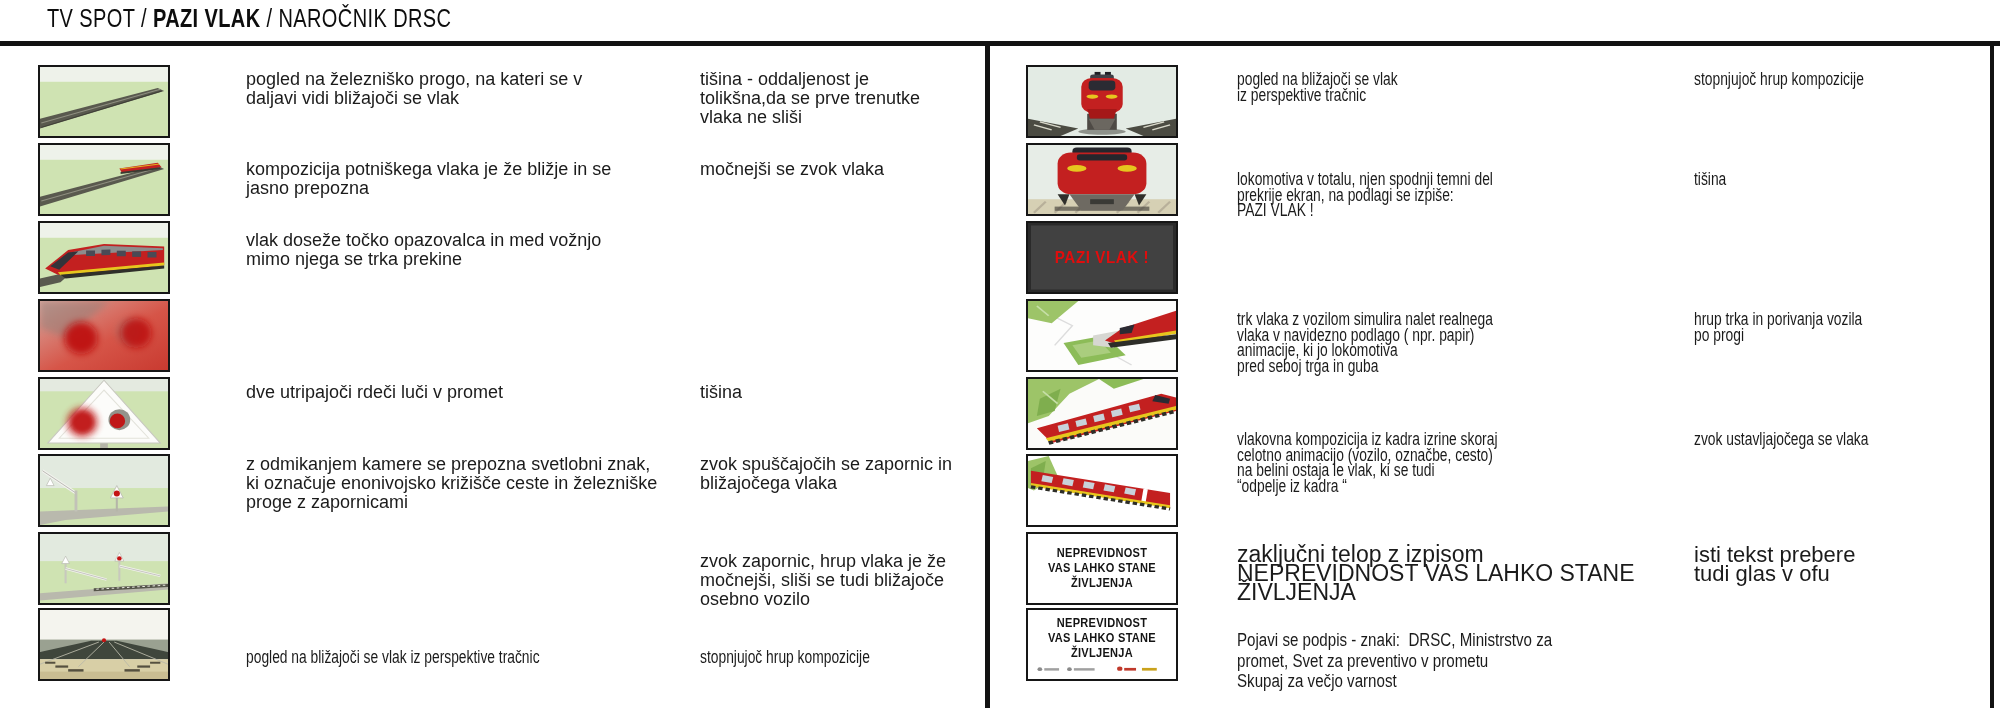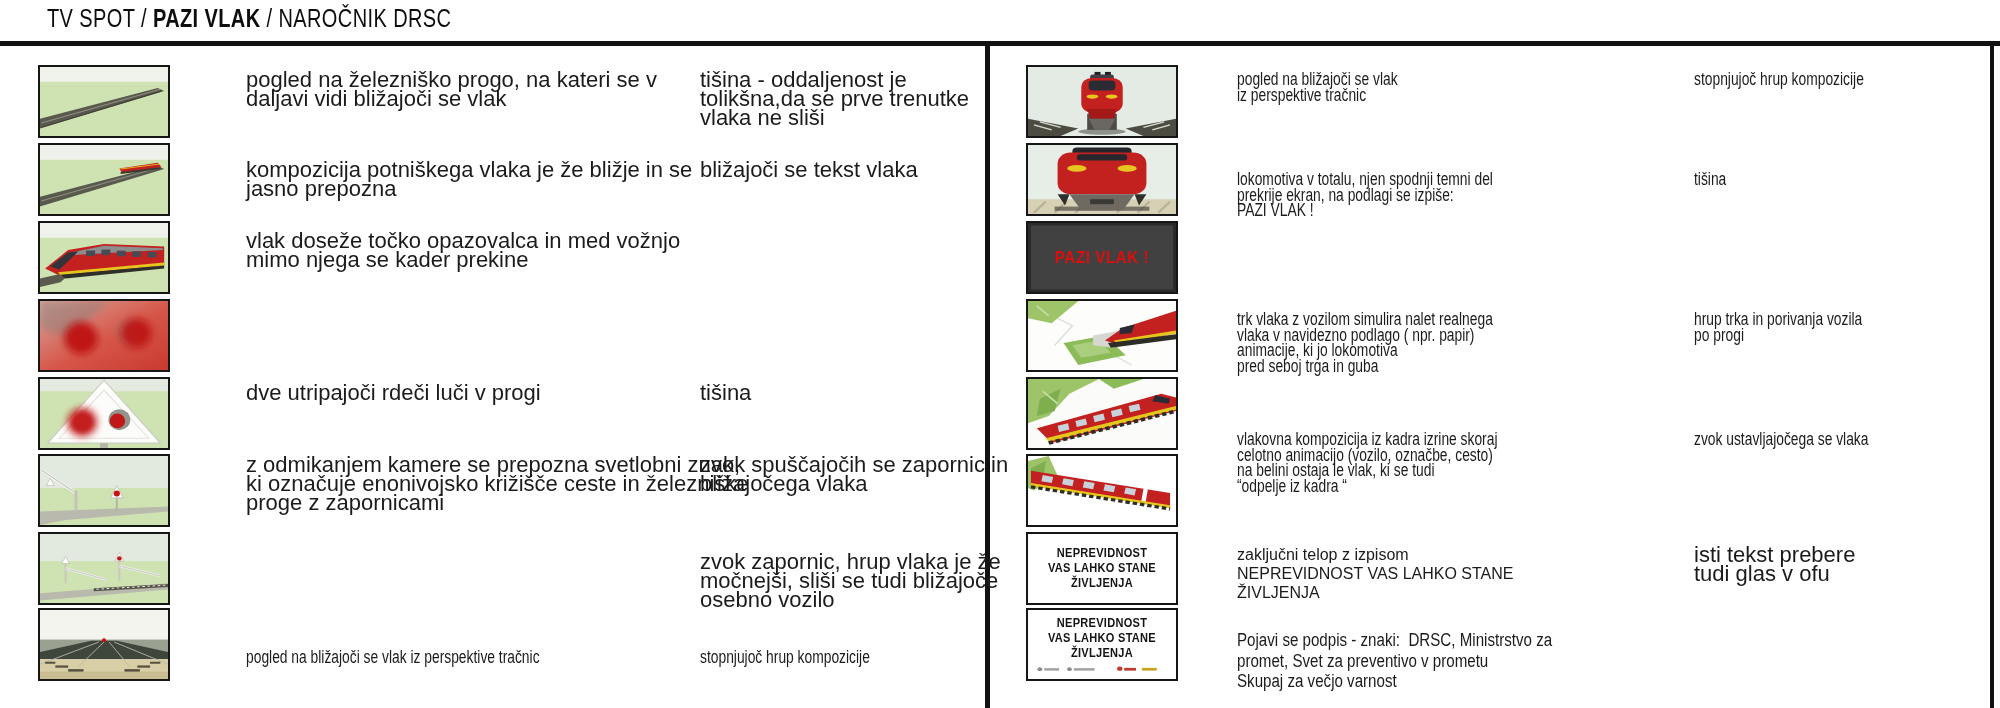--- a/index.html
+++ b/index.html
@@ -5,21 +5,21 @@
   html,body{margin:0;padding:0;background:#ffffff;}
   .page{position:relative;width:2000px;height:708px;background:#fff;overflow:hidden;
         font-family:"Liberation Sans",sans-serif;color:#191919;}
   .hdr{position:absolute;left:47px;top:4px;font-size:25px;white-space:pre;letter-spacing:.5px;
        transform:scaleX(0.80);transform-origin:0 0;color:#0d0d0d;}
   .hdr b{font-weight:700;}
   .hrule{position:absolute;left:0;top:41px;width:2000px;height:5px;background:#121212;}
   .vrule{position:absolute;top:41px;width:5px;height:667px;background:#121212;}
   .thumb{position:absolute;border:2px solid #161616;background:#fff;box-sizing:border-box;}
   .thumb svg{display:block;width:100%;height:100%;}
-  .txt{position:absolute;white-space:pre;font-size:22px;line-height:19px;color:#1b1b1b;}
+  .txt{position:absolute;white-space:pre;font-size:18px;line-height:19px;color:#1b1b1b;}
   .cond{font-size:17.5px;line-height:15.5px;transform:scaleX(0.79);transform-origin:0 0;}
   .r6f{font-size:18px;line-height:20.5px;transform:scaleX(0.84);transform-origin:0 0;}
   .pv{position:absolute;inset:0;display:flex;align-items:center;justify-content:center;
       font-weight:700;font-size:16.5px;color:#e00d0d;letter-spacing:.6px;white-space:pre;
       transform:scaleX(0.92);}
   .telop{position:absolute;inset:0;display:flex;align-items:center;justify-content:center;
       text-align:center;font-weight:700;font-size:12px;line-height:15px;color:#141414;
       white-space:pre-line;letter-spacing:.3px;transform:scaleX(0.92);}
   .telop.sig{padding-bottom:13px;box-sizing:border-box;}
 </style>
@@ -162,24 +162,24 @@
     </svg>
   </div>
 
   <div class="txt" style="left:246px;top:70px">pogled na železniško progo, na kateri se v
 daljavi vidi bližajoči se vlak</div>
   <div class="txt" style="left:246px;top:160px">kompozicija potniškega vlaka je že bližje in se
 jasno prepozna</div>
   <div class="txt" style="left:700px;top:70px">tišina - oddaljenost je
 tolikšna,da se prve trenutke
 vlaka ne sliši</div>
-  <div class="txt" style="left:700px;top:160px">bližajoči se tekst vlaka</div>
+  <div class="txt" style="left:700px;top:160px">močnejši se zvok vlaka</div>
   <div class="txt" style="left:246px;top:231px">vlak doseže točko opazovalca in med vožnjo
-mimo njega se kader prekine</div>
-  <div class="txt" style="left:246px;top:383px">dve utripajoči rdeči luči v progi</div>
+mimo njega se trka prekine</div>
+  <div class="txt" style="left:246px;top:383px">dve utripajoči rdeči luči v promet</div>
   <div class="txt" style="left:700px;top:383px">tišina</div>
   <div class="txt" style="left:700px;top:455px">zvok spuščajočih se zapornic in
 bližajočega vlaka</div>
   <div class="txt" style="left:246px;top:455px">z odmikanjem kamere se prepozna svetlobni znak,
 ki označuje enonivojsko križišče ceste in železniške
 proge z zapornicami</div>
   <div class="txt" style="left:700px;top:552px">zvok zapornic, hrup vlaka je že
 močnejši, sliši se tudi bližajoče
 osebno vozilo</div>
   <div class="txt cond" style="left:246px;top:650px">pogled na bližajoči se vlak iz perspektive tračnic</div>
@@ -329,21 +329,21 @@
 vlaka v navidezno podlago ( npr. papir)
 animacije, ki jo lokomotiva
 pred seboj trga in guba</div>
   <div class="txt cond" style="left:1694px;top:312px">hrup trka in porivanja vozila
 po progi</div>
   <div class="txt cond" style="left:1237px;top:432px">vlakovna kompozicija iz kadra izrine skoraj
 celotno animacijo (vozilo, označbe, cesto)
 na belini ostaja le vlak, ki se tudi
 “odpelje iz kadra “</div>
   <div class="txt cond" style="left:1694px;top:432px">zvok ustavljajočega se vlaka</div>
-  <div class="txt" style="left:1237px;top:545px;font-size:16px">zaključni telop z izpisom
+  <div class="txt" style="left:1237px;top:545px;font-size:23px">zaključni telop z izpisom
 NEPREVIDNOST VAS LAHKO STANE
 ŽIVLJENJA</div>
   <div class="txt" style="left:1694px;top:545px;font-size:22px">isti tekst prebere
 tudi glas v ofu</div>
   <div class="txt r6f" style="left:1237px;top:630px">Pojavi se podpis - znaki:  DRSC, Ministrstvo za
 promet, Svet za preventivo v prometu
 Skupaj za večjo varnost</div>
 
 </div>
 

